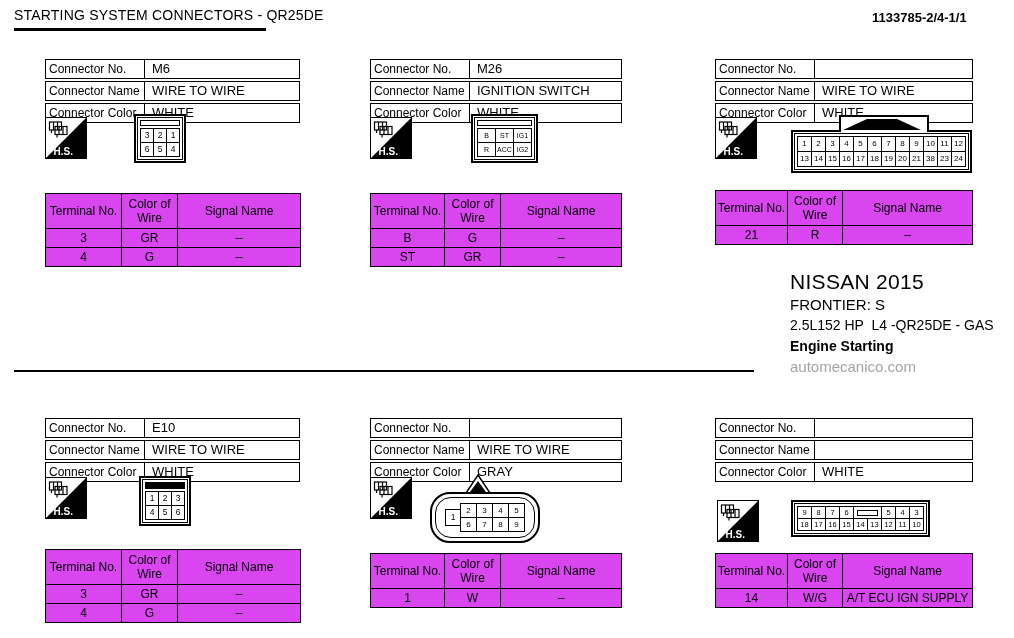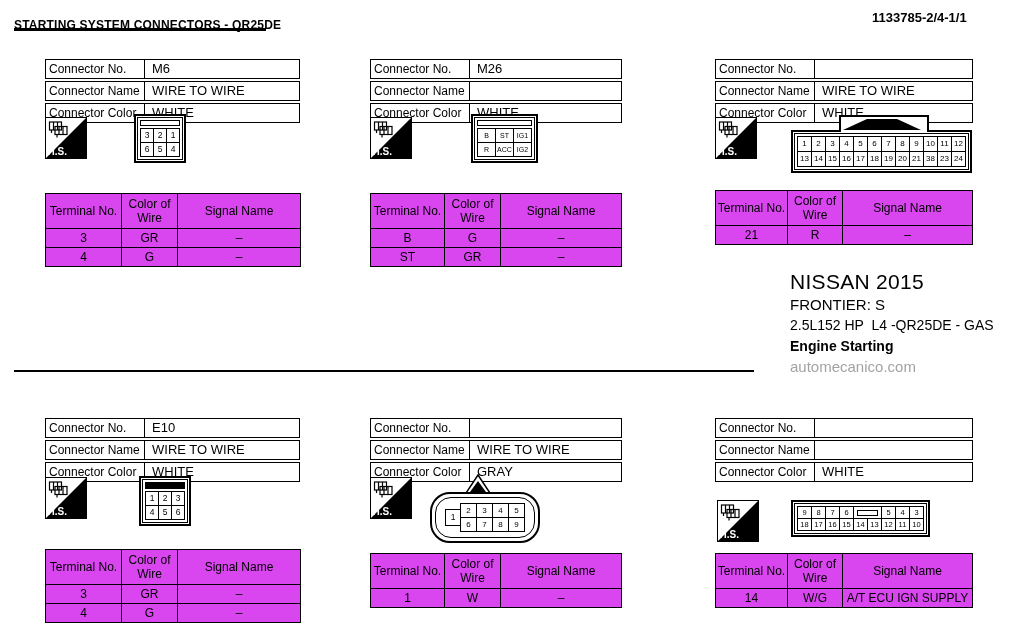--- a/index.html
+++ b/index.html
@@ -2,42 +2,42 @@
 <html><head>
 <meta charset="utf-8">
 <style>
   html,body { margin:0; padding:0; background:#fff; }
   body { width:1014px; height:638px; position:relative; overflow:hidden;
          font-family:"Liberation Sans", sans-serif; color:#000; }
 
   .abs { position:absolute; }
 
   
-  .page-title { font-weight:bold; font-size:12px; letter-spacing:0.2px;margin-top:11px; }
+  .page-title { font-weight:normal; font-size:14px; letter-spacing:0.2px; }
   .title-rule { background:#000; height:3px; }
   .doc-number { font-weight:bold; font-size:13px; }
 
   
   .info { position:absolute;margin-top:15px; }
   .irow { display:flex; border:1px solid #000; margin-bottom:2px; background:#fff; }
   .ilabel { width:92px; flex-shrink:0; border-right:1px solid #000; padding:2px 3px; font-size:12px; }
   .ival { flex:1; padding:2px 7px; font-size:13px; line-height:13px; }
   .ival.multi { padding-top:1px; padding-bottom:1px; }
 
   
   .term { position:absolute; border-collapse:collapse; background:#d946ef; table-layout:fixed; }
   .term th, .term td { border:1px solid #000; font-size:12px; font-weight:normal;
                        text-align:center; padding:0; overflow:hidden; }
   .term th { height:34px; line-height:14px; }
   .term td { height:18px; }
 
   
   .hs { position:absolute; width:40px; height:40px; border:1px solid #000; background:#fff; }
   .hs svg { position:absolute; left:0; top:0; }
-  .hs-label { position:absolute; right:19px; bottom:1px; color:#fff; font-size:10px; font-weight:bold; }
+  .hs-label { position:absolute; right:13px; bottom:1px; color:#fff; font-size:10px; font-weight:bold; }
 
   
   .pinbox { position:absolute; border:2px solid #000; padding:1px; background:#fff; display:inline-block; }
   .pininner { border:1px solid #000; padding:2px; }
   .pintop { height:4px; border:1px solid #000; margin-bottom:2px; background:#fff; }
   .pintop.dark { background:#000; height:5px; }
   .pin-row { display:flex; gap:1px; background:#000; border:1px solid #000; width:max-content; }
   .pin-row + .pin-row { margin-top:-1px; }
   .pin-cell { background:#fff; text-align:center; display:block; }
   .cells3  .pin-cell { width:12px; height:13px; font-size:8.5px; line-height:13px; }
@@ -151,20 +151,21 @@
   </tbody>
 </table>
 
 <div class="info" style="left:370px;top:44px;width:252px">
   <div class="irow">
     <div class="ilabel">Connector No.</div>
     <div class="ival">M26</div>
   </div>
   <div class="irow">
     <div class="ilabel">Connector Name</div>
+    <div class="ival">IGNITION SWITCH</div>
   </div>
   <div class="irow">
     <div class="ilabel">Connector Color</div>
     <div class="ival">WHITE</div>
   </div>
 </div>
 
 <div class="hs" style="left:370px;top:117px">
   <svg width="40" height="40" viewBox="0 0 40 40">
     <polygon points="0,40 40,0 40,40" fill="#000"></polygon>

